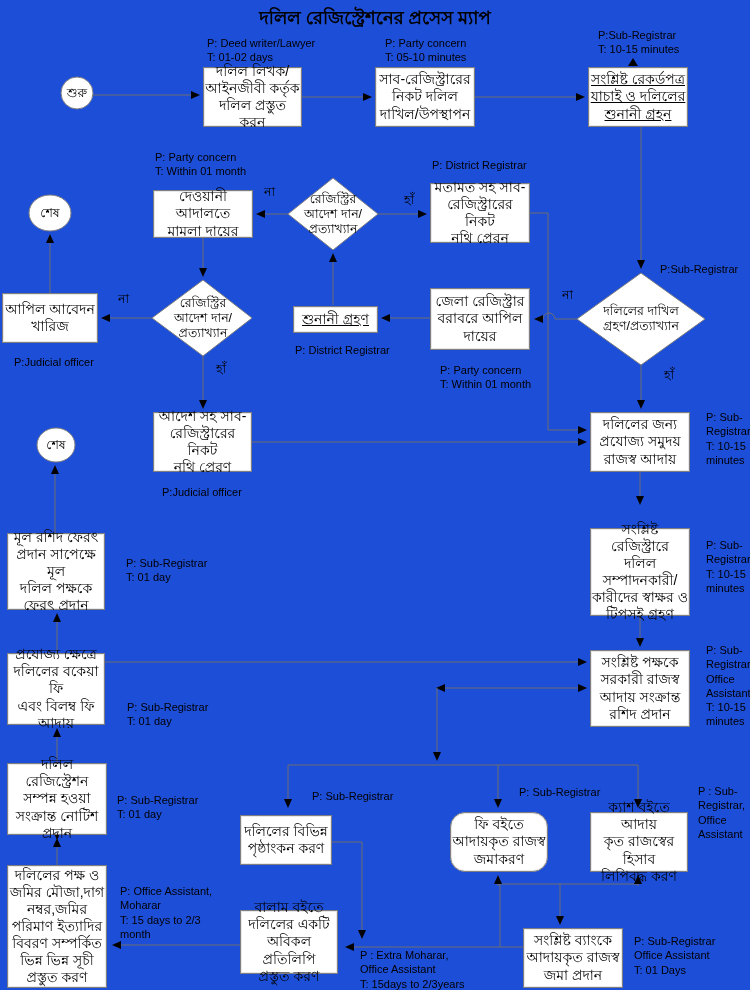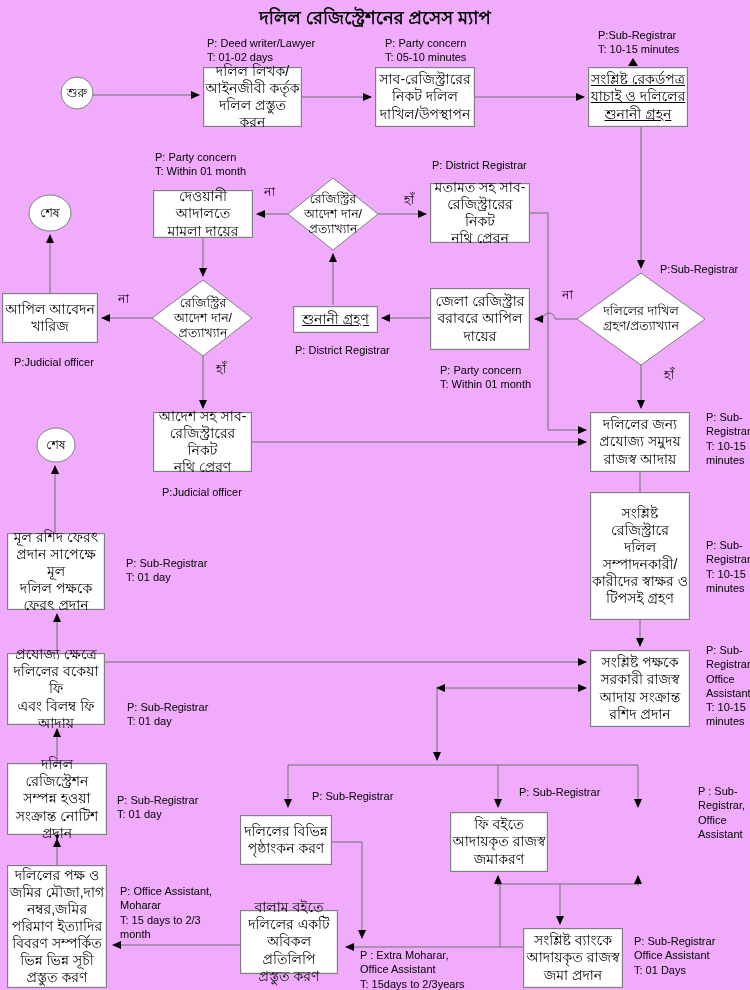--- a/index.html
+++ b/index.html
@@ -1,16 +1,16 @@
 <!DOCTYPE html>
 <html><head>
 <meta charset="utf-8">
 <style>
   html,body{margin:0;padding:0;background:#ffffff;}
-  #canvas{position:relative;width:750px;height:990px;background:#f0abfc;overflow:hidden;
+  #canvas{position:relative;width:750px;height:990px;background:#1d4ed8;overflow:hidden;
           font-family:"Liberation Sans","DejaVu Sans",sans-serif;color:#000;}
   #connector-layer{position:absolute;left:0;top:0;}
   .title{position:absolute;left:0;top:4px;width:750px;text-align:center;
          font-size:18px;font-weight:bold;white-space:pre-line;}
   .box{position:absolute;border:1px solid #7f7f7f;background:#ffffff;
        display:flex;align-items:center;justify-content:center;text-align:center;
        font-size:14px;line-height:1.22;white-space:pre-line;padding:1px;box-sizing:border-box;
        box-shadow:0 0 0 1px #e8e8e8 inset;}
   .dia-text,.term{position:absolute;display:flex;align-items:center;justify-content:center;
        text-align:center;font-size:12.5px;line-height:1.2;white-space:pre-line;}
@@ -121,21 +121,21 @@
 <div class="box" style="left:293px;top:306px;width:85px;height:27px;text-decoration:underline;">শুনানী গ্রহণ</div>
 <div class="box" style="left:430px;top:288px;width:100px;height:62px;">জেলা রেজিস্ট্রার
 বরাবরে আপিল
 দায়ের</div>
 <div class="box" style="left:153px;top:412px;width:99px;height:60px;">আদেশ সহ সাব-
 রেজিস্ট্রারের নিকট
 নথি প্রেরণ</div>
 <div class="box" style="left:590px;top:412px;width:100px;height:60px;">দলিলের জন্য
 প্রযোজ্য সমুদয়
 রাজস্ব আদায়</div>
-<div class="box" style="left:590px;top:492px;width:100px;height:128px;">সংশ্লিষ্ট রেজিস্ট্রারে
+<div class="box" style="left:590px;top:528px;width:100px;height:88px;">সংশ্লিষ্ট রেজিস্ট্রারে
 দলিল
 সম্পাদনকারী/
 কারীদের স্বাক্ষর ও
 টিপসই গ্রহণ</div>
 <div class="box" style="left:590px;top:650px;width:100px;height:77px;">সংশ্লিষ্ট পক্ষকে
 সরকারী রাজস্ব
 আদায় সংক্রান্ত
 রশিদ প্রদান</div>
 <div class="box" style="left:7px;top:533px;width:98px;height:77px;">মূল রশিদ ফেরৎ
 প্রদান সাপেক্ষে মূল
@@ -151,23 +151,26 @@
 প্রদান</div>
 <div class="box" style="left:7px;top:865px;width:100px;height:123px;">দলিলের পক্ষ ও
 জমির মৌজা,দাগ
 নম্বর,জমির
 পরিমাণ ইত্যাদির
 বিবরণ সম্পর্কিত
 ভিন্ন ভিন্ন সূচী
 প্রস্তুত করণ</div>
 <div class="box" style="left:240px;top:815px;width:92px;height:50px;">দলিলের বিভিন্ন
 পৃষ্ঠাংকন করণ</div>
-<div class="box" style="left:450px;top:812px;width:98px;height:60px;">ফি বইতে
+<div class="box" style="left:450px;top:812px;width:98px;height:60px;border-radius:15px;">ফি বইতে
 আদায়কৃত রাজস্ব
 জমাকরণ</div>
+<div class="box" style="left:590px;top:812px;width:98px;height:60px;">ক্যাশ বইতে আদায়
+কৃত রাজস্বের হিসাব
+লিপিবদ্ধ করণ</div>
 <div class="box" style="left:523px;top:928px;width:100px;height:60px;">সংশ্লিষ্ট ব্যাংকে
 আদায়কৃত রাজস্ব
 জমা প্রদান</div>
 <div class="box" style="left:240px;top:910px;width:98px;height:64px;">বালাম বইতে
 দলিলের একটি
 অবিকল প্রতিলিপি
 প্রস্তুত করণ</div>
 
 <div class="dia-text" style="left:293px;top:188px;width:80px;height:52px;">রেজিস্ট্রির
 আদেশ দান/

